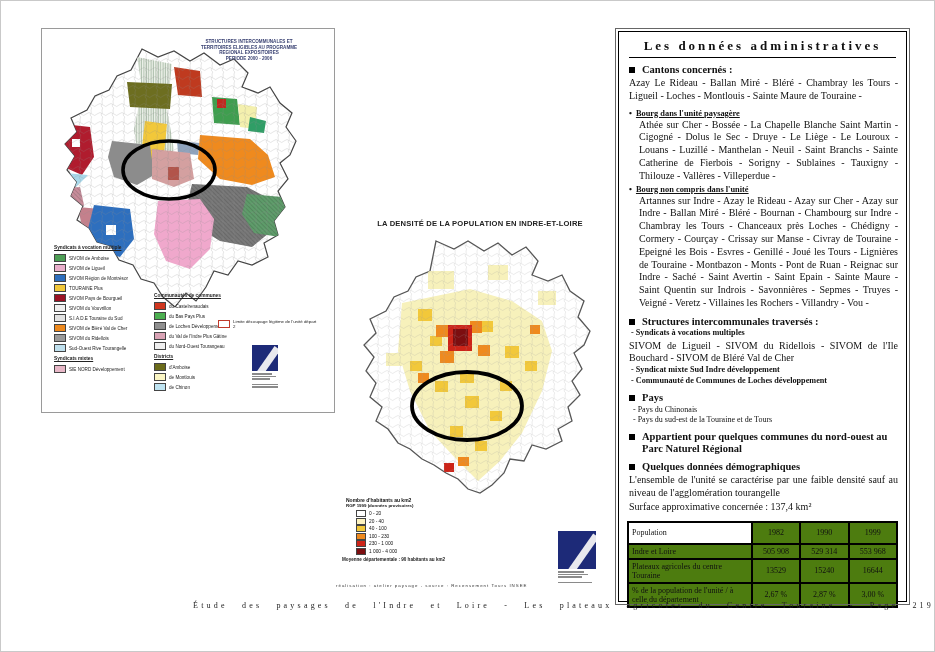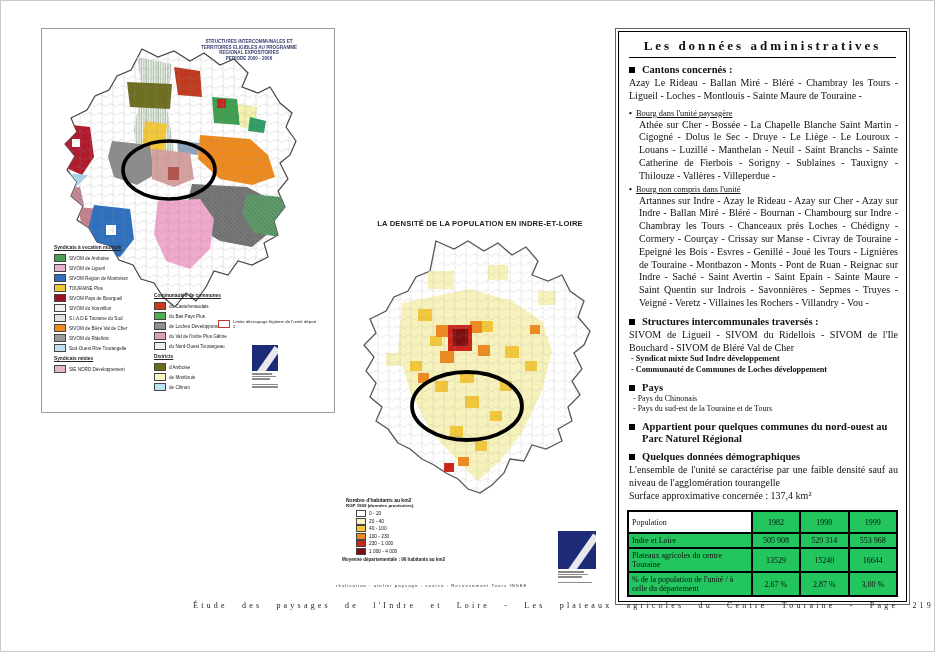--- a/index.html
+++ b/index.html
@@ -38,26 +38,26 @@
   
   #panel{position:absolute;left:617px;top:30px;width:289px;height:571px;border:1.6px solid #000;outline:1px solid #666;outline-offset:2px;
          box-sizing:border-box;background:#fff;padding:5px 8px 4px 8px;}
   .ptitle{font-weight:bold;font-size:13px;letter-spacing:3px;text-align:center;padding:1px 0 3px 0;border-bottom:1px solid #000;margin:0 2px 4px 2px;}
   .sect{margin-top:6px;}
   .shead{display:flex;align-items:flex-start;font-weight:bold;font-size:10.5px;line-height:1.15;}
   .shead .sq{width:6px;height:6px;background:#000;margin:3px 7px 0 2px;flex:0 0 auto;}
   .body{font-size:10px;line-height:1.28;text-align:justify;margin:1px 0 0 2px;}
   .bul{display:flex;font-size:8.4px;margin-top:2px;}
   .bul .dot{font-weight:bold;margin:0 4px 0 2px;}
-  .bul .bt{font-weight:normal;text-decoration:underline;}
+  .bul .bt{font-weight:bold;text-decoration:underline;}
   .indent{margin-left:12px;}
   .boldline{font-weight:bold;font-size:8.2px;margin-left:4px;line-height:1.3;}
   .plain{font-size:8px;margin-left:6px;line-height:1.3;}
   table.pop{width:100%;border-collapse:collapse;margin-top:7px;font-size:8px;}
-  table.pop td{border:2px solid #000;padding:2px 3px;background:#22c55e;vertical-align:middle;}
+  table.pop td{border:2px solid #000;padding:2px 3px;background:#4d7c0f;vertical-align:middle;}
   table.pop td.lab{width:46%;text-align:left;}
   table.pop td.num{text-align:center;}
   table.pop tr.h td{height:16px;}
   table.pop td.white{background:#fff;}
   
   #footer{position:absolute;left:0;top:600px;width:100%;text-align:right;font-size:8px;letter-spacing:3.2px;word-spacing:9px;color:#222;}
 </style>
 </head>
 <body>
 
@@ -345,20 +345,21 @@
           <span class="bt">Bourg non compris dans l'unité</span>
         </div>
       <div class="body indent">Artannes sur Indre - Azay le Rideau - Azay sur Cher - Azay sur Indre - Ballan Miré - Bléré - Bournan - Chambourg sur Indre - Chambray les Tours - Chanceaux près Loches - Chédigny - Cormery - Courçay - Crissay sur Manse - Civray de Touraine - Epeigné les Bois - Esvres - Genillé - Joué les Tours - Lignières de Touraine - Montbazon - Monts - Pont de Ruan - Reignac sur Indre - Saché - Saint Avertin - Saint Epain - Sainte Maure - Saint Quentin sur Indrois - Savonnières - Sepmes - Truyes - Veigné - Veretz - Villaines les Rochers - Villandry - Vou -</div>
     </div>
 
     <div class="sect">
       <div class="shead">
           <span class="sq"></span>
           <span>Structures intercommunales traversés :</span>
         </div>
+      <div class="boldline">- Syndicats à vocations multiples</div>
       <div class="body">SIVOM de Ligueil - SIVOM du Ridellois - SIVOM de l'Ile Bouchard - SIVOM de Bléré Val de Cher</div>
       <div class="boldline">- Syndicat mixte Sud Indre développement</div>
       <div class="boldline">- Communauté de Communes de Loches développement</div>
     </div>
 
     <div class="sect">
       <div class="shead">
           <span class="sq"></span>
           <span>Pays</span>
         </div>

